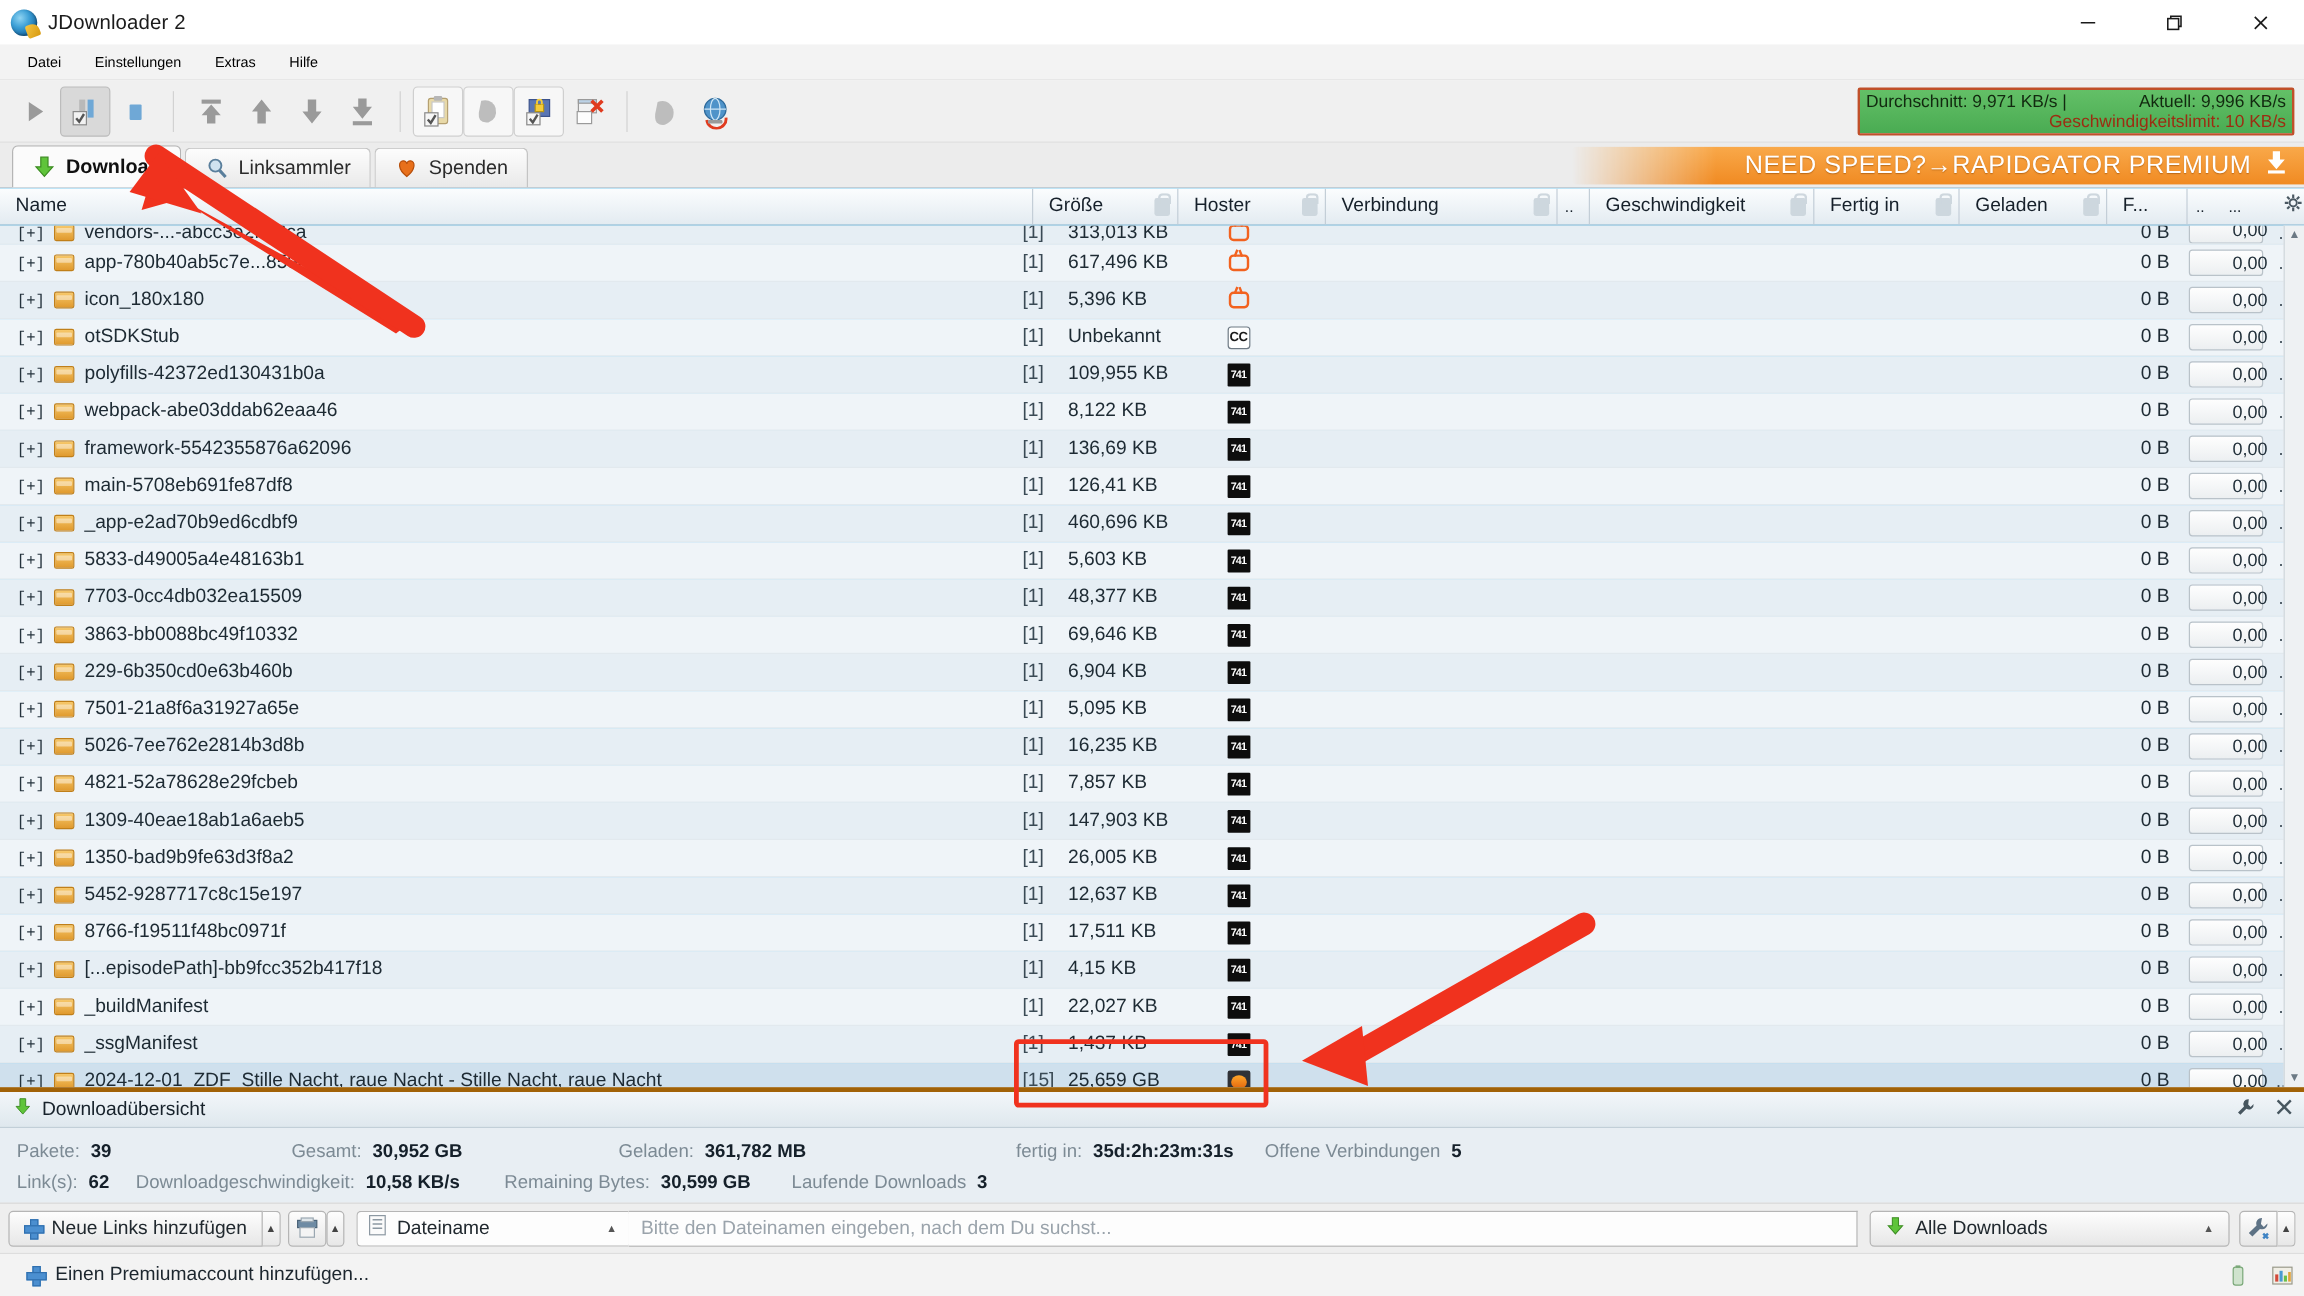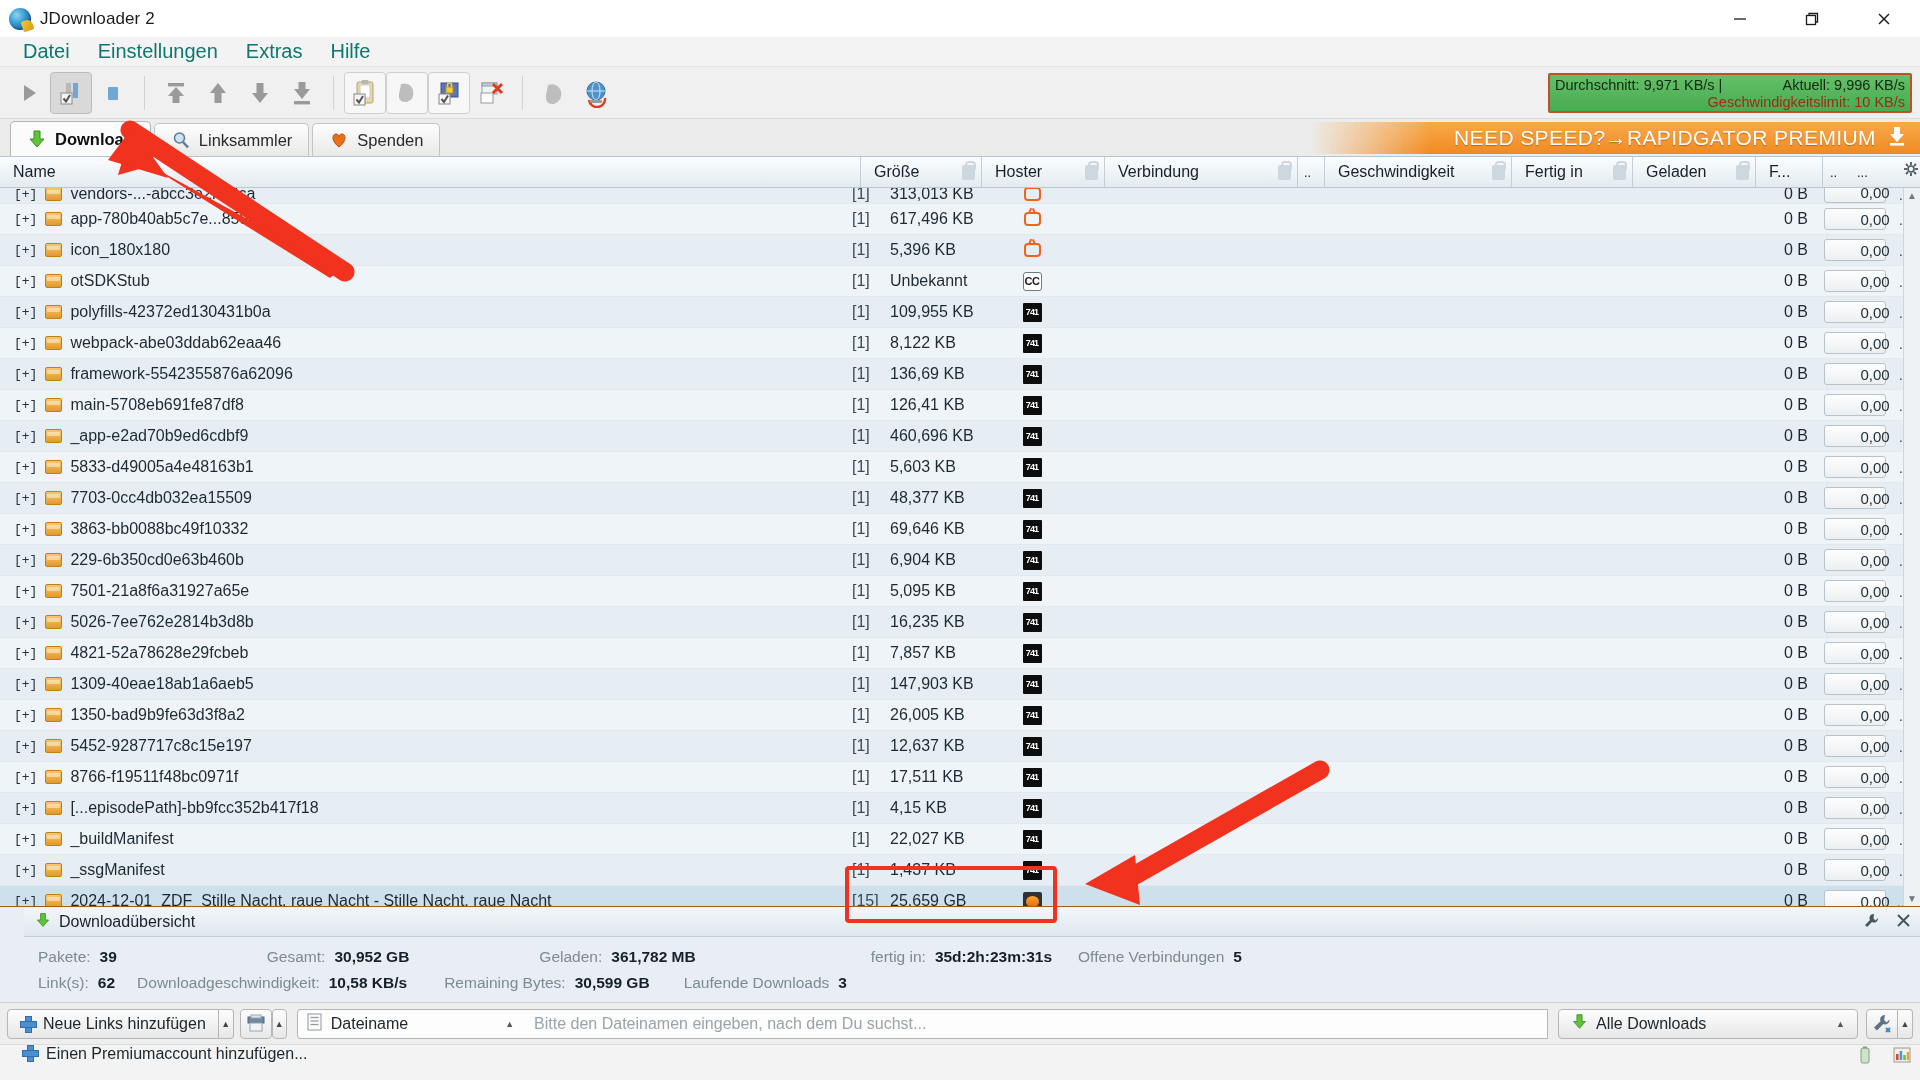--- a/index.html
+++ b/index.html
@@ -35,21 +35,21 @@
     color: #1a1a1a;
   }
   .winbtn svg { display: block; }
 
   
   .menubar {
     height: 30px; background: #f3f3f3; display: flex; align-items: center;
     padding-left: 9px; gap: 0px; flex: 0 0 30px;
     border-bottom: 1px solid #e4e4e4;
   }
-  .menu-item { font-size: 20px; color: #0f766e; padding: 3px 14px; }
+  .menu-item { font-size: 12px; color: #000000; padding: 3px 14px; }
 
   
   .toolbar {
     height: 52px; flex: 0 0 52px; background: #f0f0f0;
     display: flex; align-items: center; position: relative;
     border-bottom: 1px solid #dcdcdc;
   }
   .tb-group { display: flex; align-items: center; height: 100%; }
   .tb-sep { width: 1px; height: 34px; background: #d2d2d2; margin: 0 10px; }
   .tb-btn {
@@ -180,21 +180,21 @@
     position: absolute; right: 0; top: 31px; bottom: 0; width: 17px;
     background: #eef1f3; border-left: 1px solid #cfd6db;
     display: flex; flex-direction: column; justify-content: space-between; align-items: center;
   }
   .vscroll .arrow { font-size: 10px; color: #6c7a85; padding: 2px 0; }
   .gear-btn {
     position: absolute; right: 1px; top: 4px; width: 16px; height: 16px; z-index: 5;
   }
 
   
-  .overview { flex: 0 0 96px; background: #e8eef3; border-top: 1px solid #a16207; position: relative; padding-left: 24px; }
+  .overview { flex: 0 0 96px; background: #e8eef3; border-top: 4px solid #a16207; position: relative; }
   .ov-head {
     height: 30px; display: flex; align-items: center; gap: 8px; padding-left: 11px;
     background: linear-gradient(#f2f6f9,#dfe8ee); border-bottom: 1px solid #c2cfd8;
     font-size: 16px; color: #17222b;
   }
   .ov-head .spacer { flex: 1; }
   .ov-tool { color: #3d4c57; font-size: 15px; margin-right: 10px; }
   .ov-body { padding: 7px 0 0 0; font-size: 15.5px; }
   .ov-line { display: flex; align-items: center; height: 26px; }
   .ov-lbl { color: #7c8a94; }
@@ -225,21 +225,21 @@
     display:flex; align-items:center; gap: 9px; height: 30px; padding: 0 10px 0 9px;
     background: #fdfdfd; border: 1px solid #b5b5b5; border-right: none; border-radius: 4px 0 0 4px;
     font-size: 16px; color: #20282e;
   }
   .search-input {
     flex: 1; height: 30px; background: #fdfdfd; border: 1px solid #b5b5b5; border-left: none;
     display: flex; align-items: center; padding-left: 10px;
     font-size: 16px; color: #9aa3ab;
   }
   .statusbar {
-    flex: 0 0 36px; background: #f3f3f3; display: flex; align-items: flex-start;
+    flex: 0 0 36px; background: #f3f3f3; display: flex; align-items: center;
     padding-left: 22px; gap: 9px; border-top: 1px solid #dddddd;
     font-size: 16px; color: #1c262e;
   }
   .plus-ico {
     width: 15px; height: 15px; position: relative; flex: 0 0 15px;
   }
   .plus-ico::before, .plus-ico::after {
     content:""; position:absolute; background:#4b8fd0; border:1px solid #2f6fae;
   }
   .plus-ico::before { left: 5px; top: 0; width: 5px; height: 15px; }

